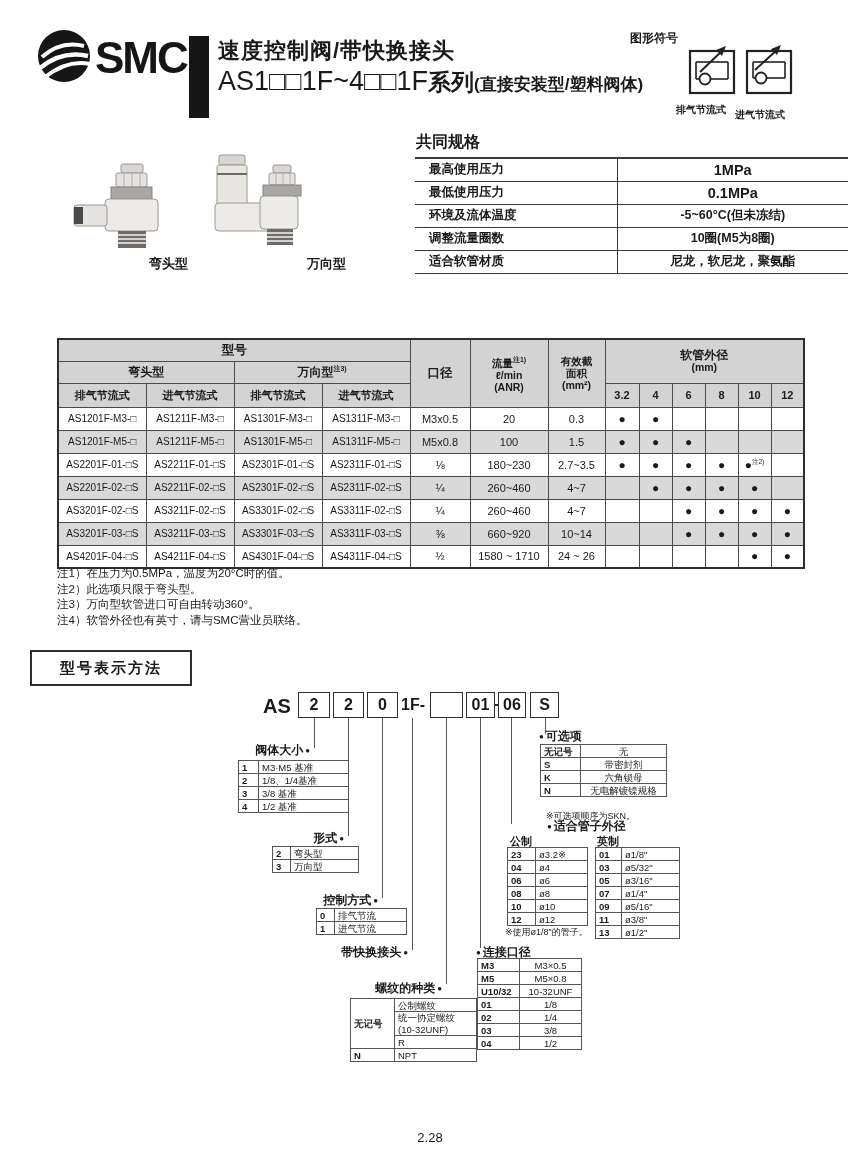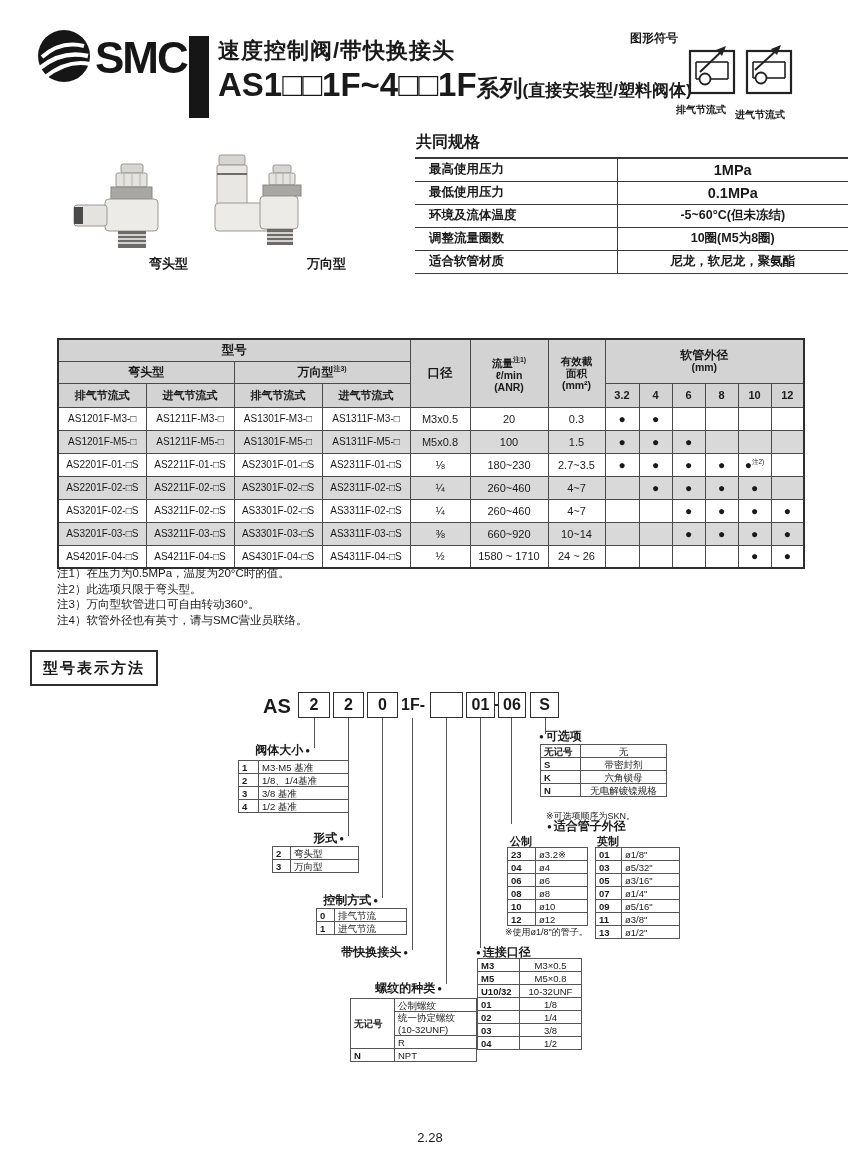--- a/index.html
+++ b/index.html
@@ -8,21 +8,21 @@
     position:relative; width:860px; height:1171px;
     font-family:"Liberation Sans","DejaVu Sans",sans-serif;
     color:#1a1a1a; overflow:hidden;
   }
   .abs { position:absolute; }
 
   
   .hdr-bar { left:189px; top:36px; width:20px; height:82px; background:#161616; }
   .title1 { left:218px; top:36px; font-size:22px; font-weight:bold; letter-spacing:1px; }
   .title2 { left:218px; top:66px; white-space:nowrap; }
-  .title2 .model { font-size:33px; font-weight:bold; }
+  .title2 .model { font-size:27px; font-weight:normal; }
   .title2 .series { font-size:23px; font-weight:bold; }
   .title2 .paren { font-size:17px; font-weight:bold; }
   .gsym-label { left:630px; top:30px; font-size:12px; font-weight:bold; }
   .sym-cap1 { left:676px; top:103px; font-size:10px; font-weight:bold; }
   .sym-cap2 { left:735px; top:108px; font-size:10px; font-weight:bold; }
 
   
   .cap-elbow { left:149px; top:255px; font-size:13px; font-weight:bold; }
   .cap-univ  { left:307px; top:255px; font-size:13px; font-weight:bold; }
 
@@ -48,21 +48,21 @@
   .main-table td.m { font-size:10px; }
   .main-table td.bore { font-size:11px; }
   .main-table td.num { font-size:11px; }
   .main-table td.dot { font-size:12px; }
   .main-table td.dot sup { font-size:6.5px; vertical-align:super; }
 
   
   .notes { left:57px; top:566px; font-size:11.5px; line-height:15.5px; }
 
   
-  .method-box { left:30px; top:650px; width:128px; height:36px; border:2px solid #2e2e2e;
+  .method-box { left:30px; top:650px; width:162px; height:36px; border:2px solid #2e2e2e;
                 font-size:15px; font-weight:bold; display:flex; align-items:center; justify-content:center; letter-spacing:2px; }
   .as-prefix { left:263px; top:695px; font-size:20px; font-weight:600; }
   .code-box { top:692px; height:26px; border:1.6px solid #2e2e2e; font-size:16px; font-weight:bold;
               display:flex; align-items:center; justify-content:center; }
   .cb1 { left:298px; width:32px; } .cb2 { left:333px; width:31px; } .cb3 { left:367px; width:31px; }
   .mid-1f { left:401px; top:696px; font-size:16px; font-weight:600; }
   .cb4 { left:430px; width:33px; } .cb5 { left:466px; width:29px; } .cb6 { left:498px; width:28px; } .cb7 { left:530px; width:29px; }
   .dash56 { left:494px; top:704px; width:5px; height:2px; background:#2e2e2e; }
 
   .lead { position:absolute; width:1px; background:#555; }

